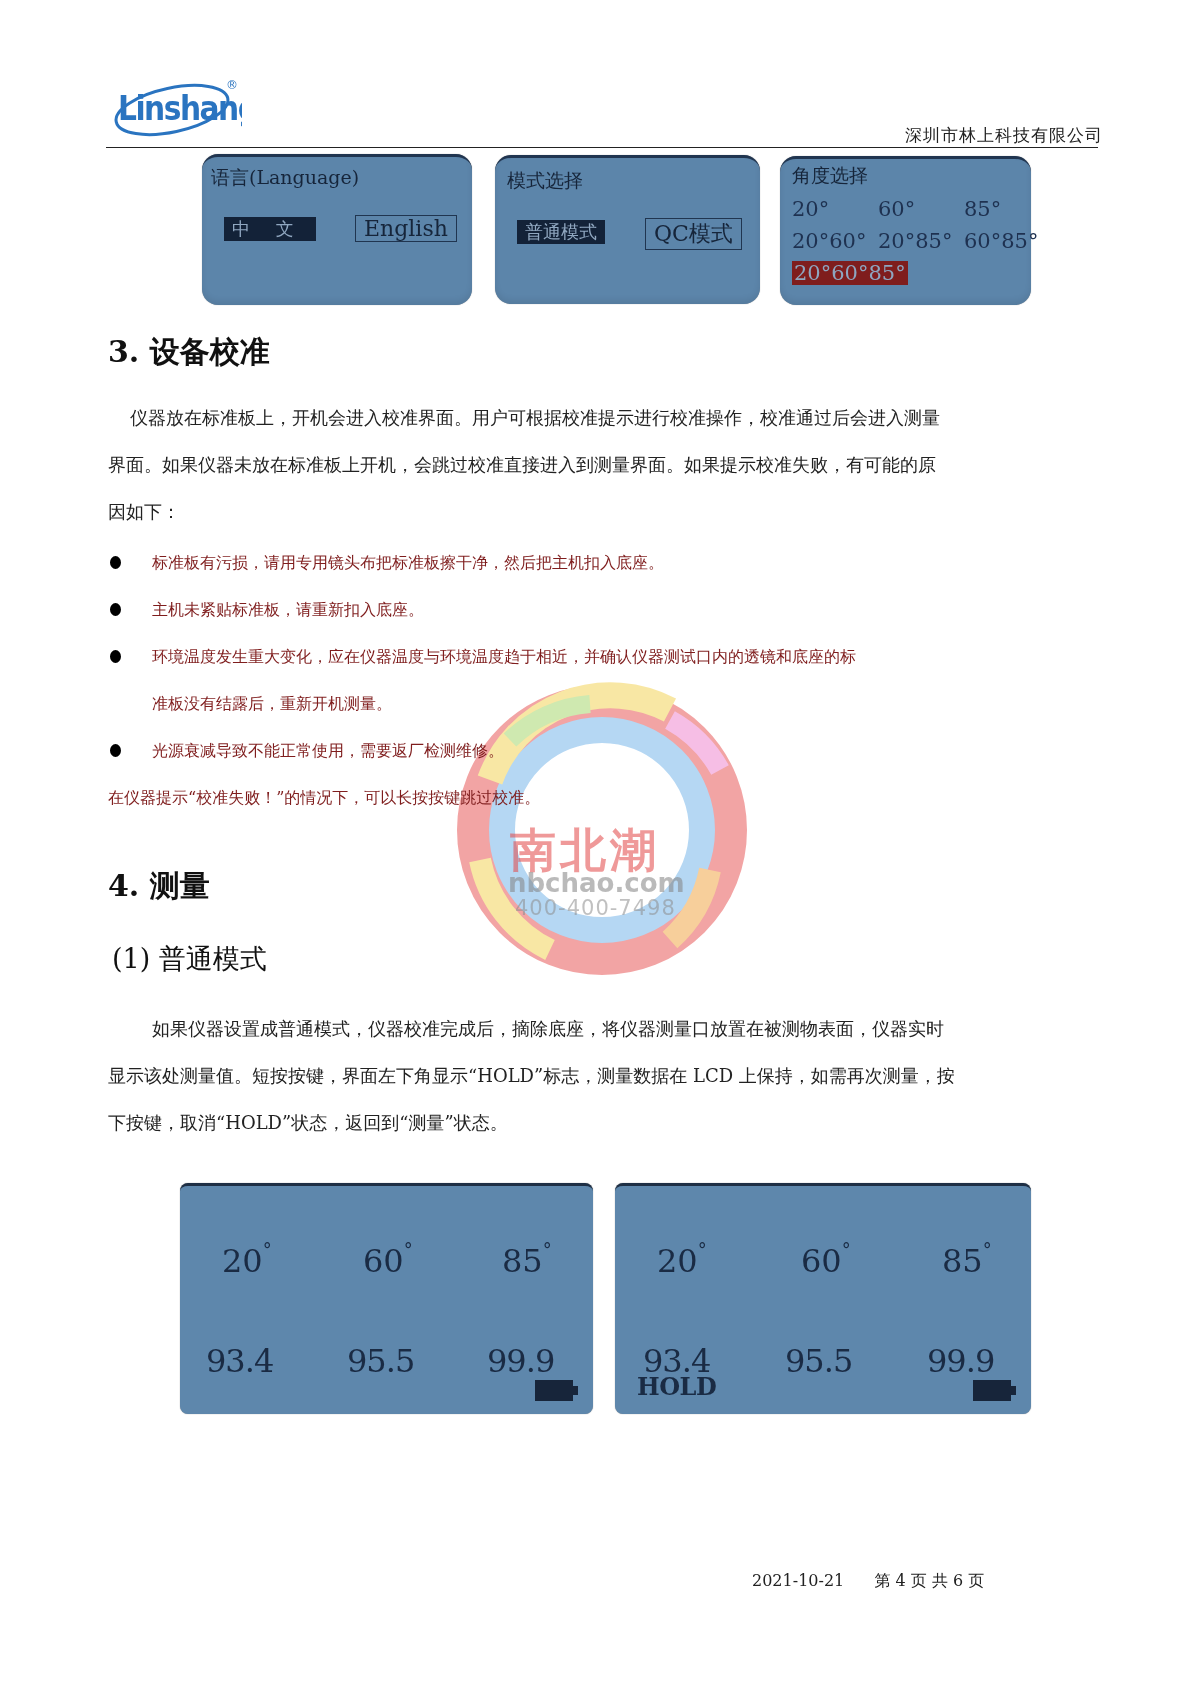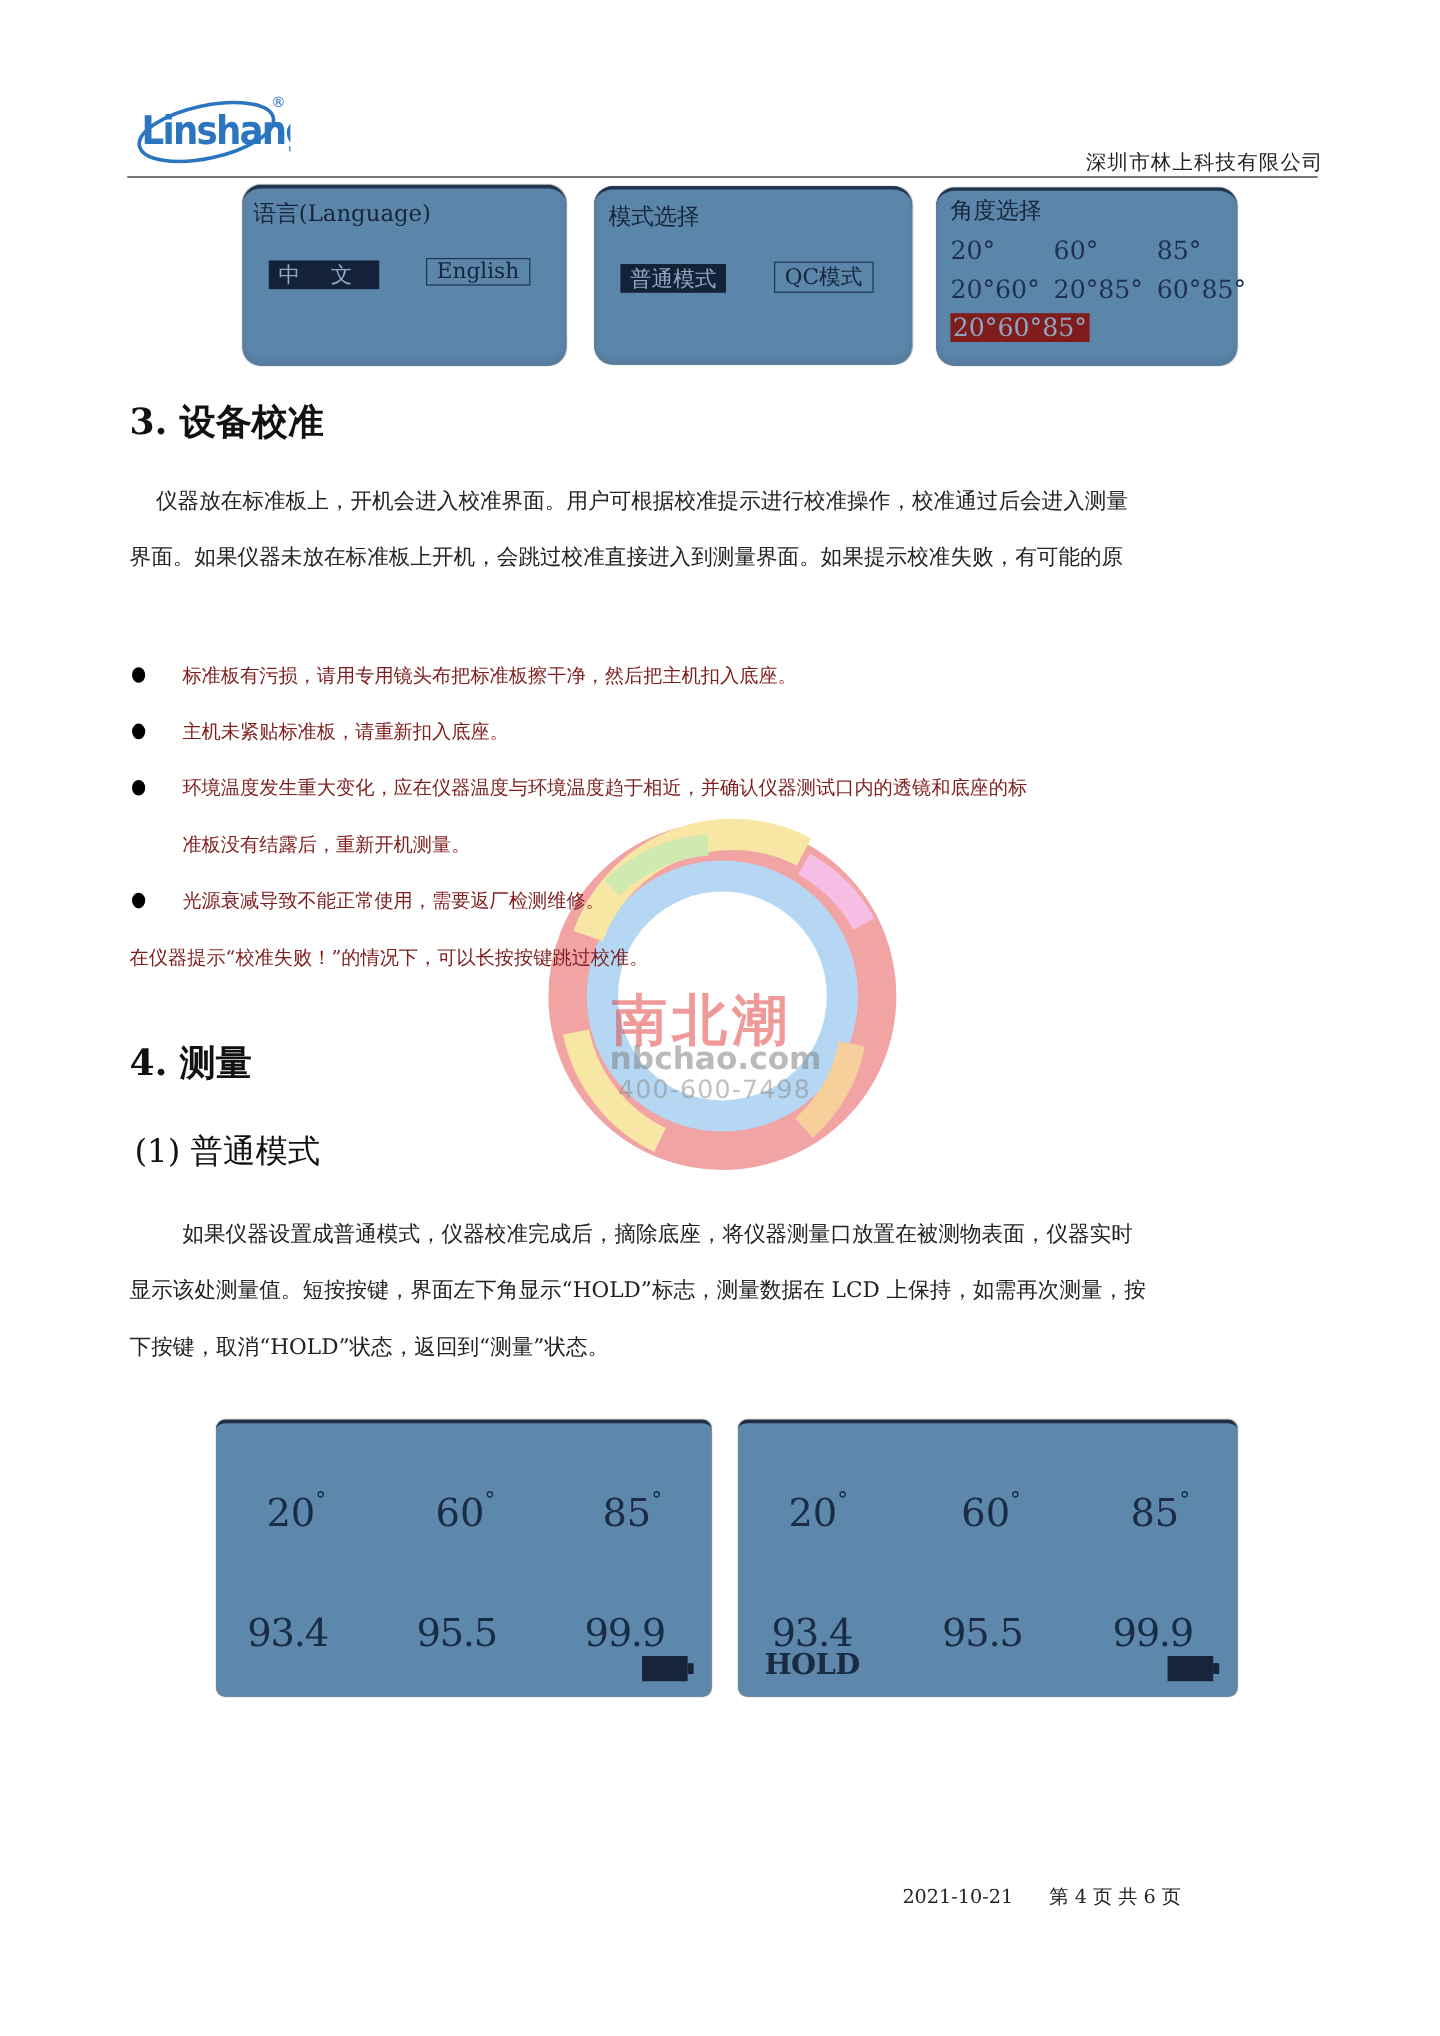--- a/index.html
+++ b/index.html
@@ -12,21 +12,21 @@
     .logo svg { width: 130px; height: 64px; }
     .company { right: 97px; top: 124px; font-size: 17px; letter-spacing: 1px; color: #222; }
     .header-rule { left: 106px; top: 147px; width: 992px; height: 0; border-top: 1.6px solid #222; }
 
     
     .lcd { background: #5c85aa; border-radius: 6px; box-shadow: inset 0 -4px 6px rgba(0,0,0,0.08), 0 0 1px rgba(0,0,0,0.4);
            font-family: "DejaVu Serif", serif; color: #16253a; }
     .lcd-top-border { border-top: 3px solid #203550; border-radius: 16px; }
     .lcd .title { font-size: 19px; position: absolute; }
     .lcd .sel { background: #132238; color: #90a7c0; position: absolute; padding: 0 8px; font-size: 18px; }
-    .lcd .opt { border: 1.5px solid #203550; position: absolute; padding: 0 8px; font-size: 18px; }
+    .lcd .opt { border: 1.5px solid #203550; position: absolute; padding: 0 8px; font-size: 22px; }
     .lcd .grid-item { position: absolute; font-size: 21px; color: #1e3150; }
 
     .lcd1 { left: 202px; top: 154px; width: 270px; height: 148px; }
     .lcd2 { left: 495px; top: 155px; width: 265px; height: 146px; }
     .lcd3 { left: 780px; top: 156px; width: 251px; height: 146px; }
 
     
     .h2 { font-family: "DejaVu Serif", serif; font-weight: bold; font-size: 30px; color: #111; }
     .h3 { font-family: "DejaVu Serif", serif; font-size: 27px; color: #111; }
     .para { font-size: 18px; line-height: 47px; color: #222; width: 992px; }
@@ -98,27 +98,28 @@
       <path d="M100 120 A128 128 0 0 1 280 50" fill="none" stroke="#f4d45a" stroke-width="26"></path>
       <path d="M90 200 A128 128 0 0 0 160 290" fill="none" stroke="#f4d45a" stroke-width="22"></path>
       <path d="M120 80 A128 128 0 0 1 200 44" fill="none" stroke="#a8d870" stroke-width="18"></path>
       <path d="M280 60 A128 128 0 0 1 330 110" fill="none" stroke="#f08ad0" stroke-width="20"></path>
       <path d="M320 210 A128 128 0 0 1 280 280" fill="none" stroke="#f2a84a" stroke-width="22"></path>
     </g>
   </svg>
 </div>
 <div class="abs wm-text1">南北潮</div>
 <div class="abs wm-text2">nbchao.com</div>
-<div class="abs wm-text3">400-600-7498</div>
+<div class="abs wm-text3">400-400-7498</div>
 
 <div class="abs h2" style="left:108px;top:332px;">3.  设备校准</div>
 
 <div class="abs para" style="left:108px;top:394px;">
   <div style="text-indent:22px;">仪器放在标准板上，开机会进入校准界面。用户可根据校准提示进行校准操作，校准通过后会进入测量</div>
   <div>界面。如果仪器未放在标准板上开机，会跳过校准直接进入到测量界面。如果提示校准失败，有可能的原</div>
+  <div>因如下：</div>
 </div>
 
 <div class="abs bullet-dot" style="left:110px;top:556px;"></div>
 <div class="abs bullet-text" style="left:152px;top:539px;">标准板有污损，请用专用镜头布把标准板擦干净，然后把主机扣入底座。</div>
 
 <div class="abs bullet-dot" style="left:110px;top:603px;"></div>
 <div class="abs bullet-text" style="left:152px;top:586px;">主机未紧贴标准板，请重新扣入底座。</div>
 
 <div class="abs bullet-dot" style="left:110px;top:650px;"></div>
 <div class="abs bullet-text" style="left:152px;top:633px;">环境温度发生重大变化，应在仪器温度与环境温度趋于相近，并确认仪器测试口内的透镜和底座的标</div>

